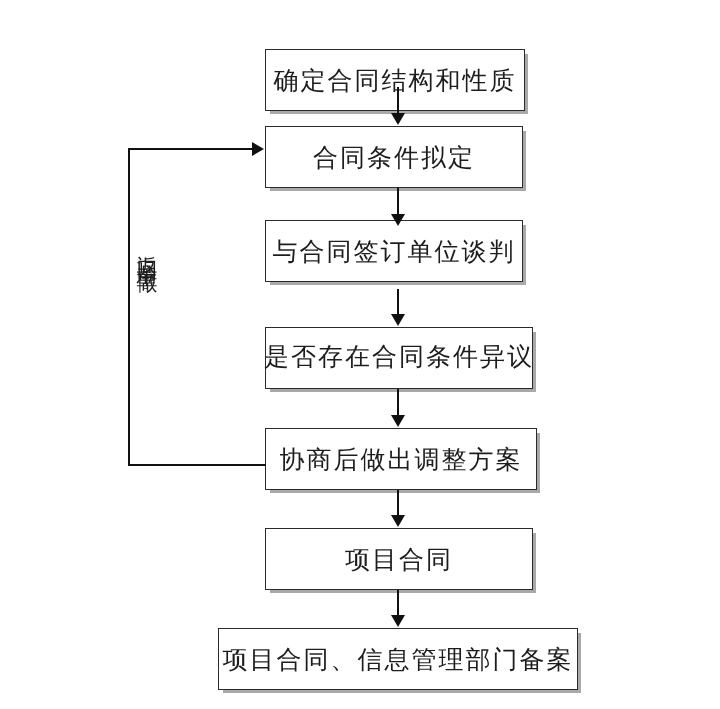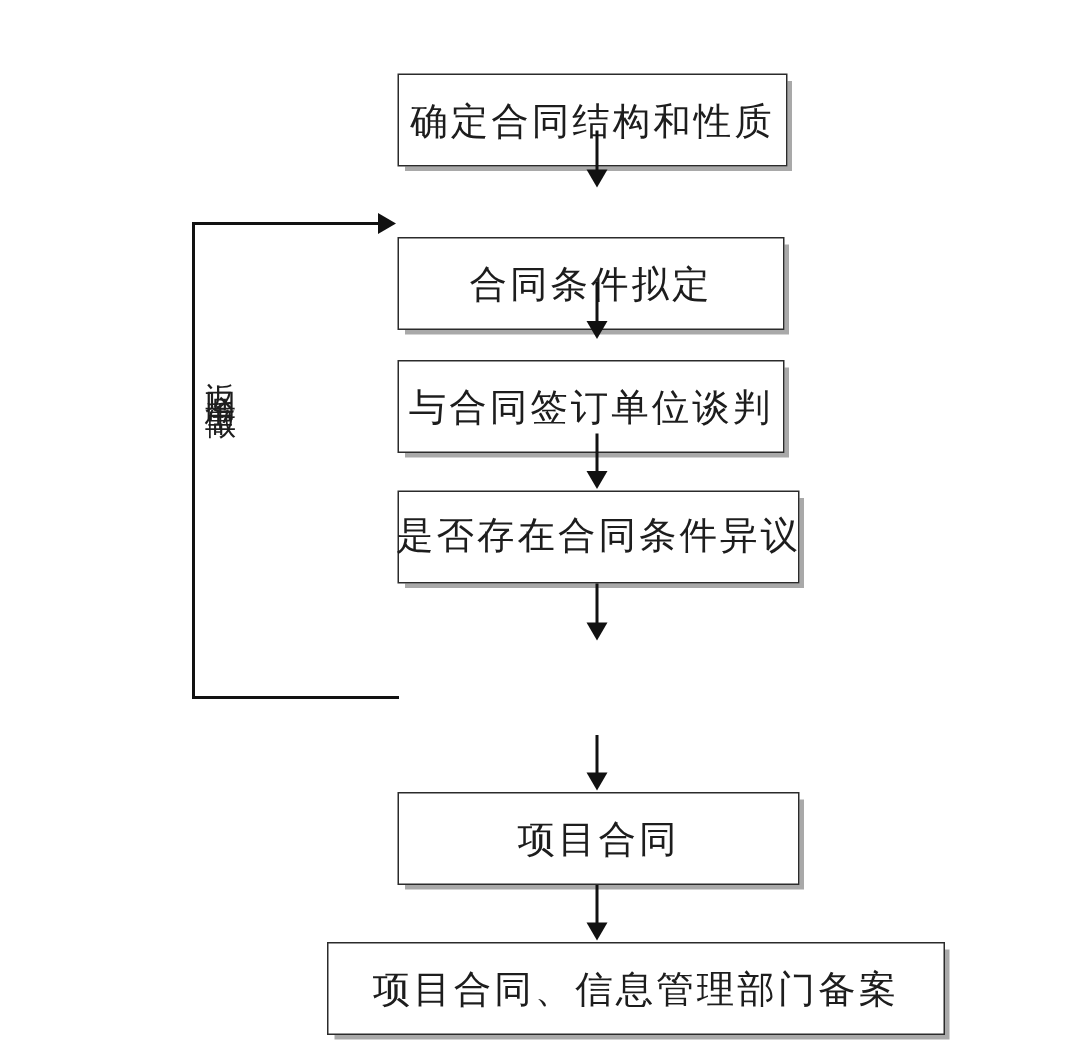--- a/index.html
+++ b/index.html
@@ -22,26 +22,26 @@
     align-items:center;
     justify-content:center;
     text-align:center;
     color:#1d1d1d;
     letter-spacing:2px;
     white-space:nowrap;
   }
   .node span{display:block;line-height:1;}
 
   .n1{left:265px;top:25px;width:260px;height:62px;font-size:25px;margin-top:24px;}
-  .n2{left:265px;top:126px;width:258px;height:62px;font-size:25px;margin-top:32px;}
-  .n3{left:265px;top:240px;width:258px;height:62px;font-size:25px;}
+  .n2{left:265px;top:126px;width:258px;height:62px;font-size:25px;}
+  .n3{left:265px;top:220px;width:258px;height:62px;font-size:25px;}
   .n4{left:265px;top:327px;width:268px;height:62px;font-size:25px;font-family:Liberation Mono, monospace;}
   .n5{left:265px;top:428px;width:272px;height:62px;font-size:25px;}
   .n6{left:265px;top:528px;width:268px;height:62px;font-size:25px;}
-  .n7{left:218px;top:628px;width:412px;height:62px;font-size:25px;}
+  .n7{left:218px;top:628px;width:360px;height:62px;font-size:25px;}
 
   
   .vline{position:absolute;width:2px;background:#111111;}
   .hline{position:absolute;height:2px;background:#111111;}
 
   
   .arrow-down{
     position:absolute;width:0;height:0;
     border-left:7px solid transparent;
     border-right:7px solid transparent;
@@ -80,20 +80,23 @@
   </div>
 
   <div class="node n3">
     <span>与合同签订单位谈判</span>
   </div>
 
   <div class="node n4">
     <span>是否存在合同条件异议</span>
   </div>
 
+  <div class="node n5">
+    <span>协商后做出调整方案</span>
+  </div>
 
   <div class="node n6">
     <span>项目合同</span>
   </div>
 
   <div class="node n7">
     <span>项目合同、信息管理部门备案</span>
   </div>
 
   <div class="vline" style="left:397px;top:87px;height:27px;"></div>

